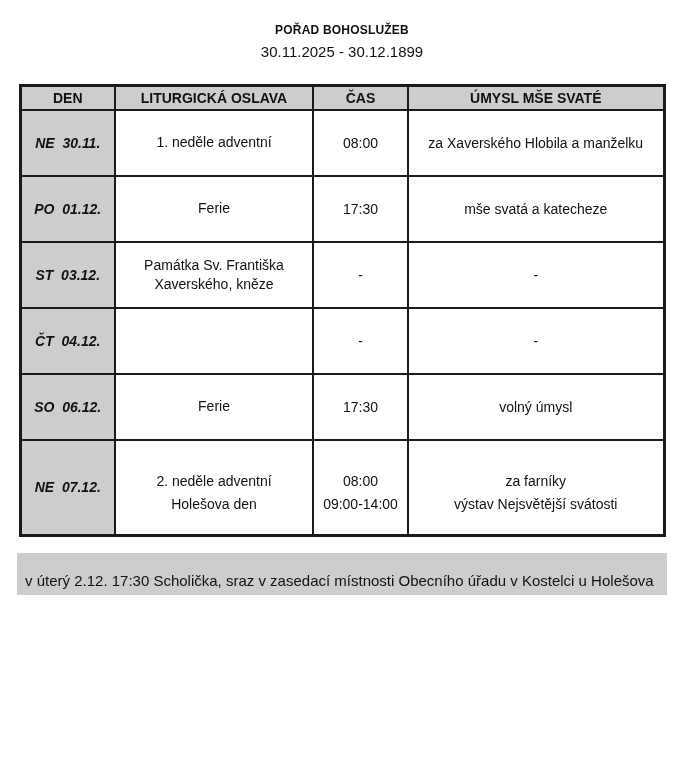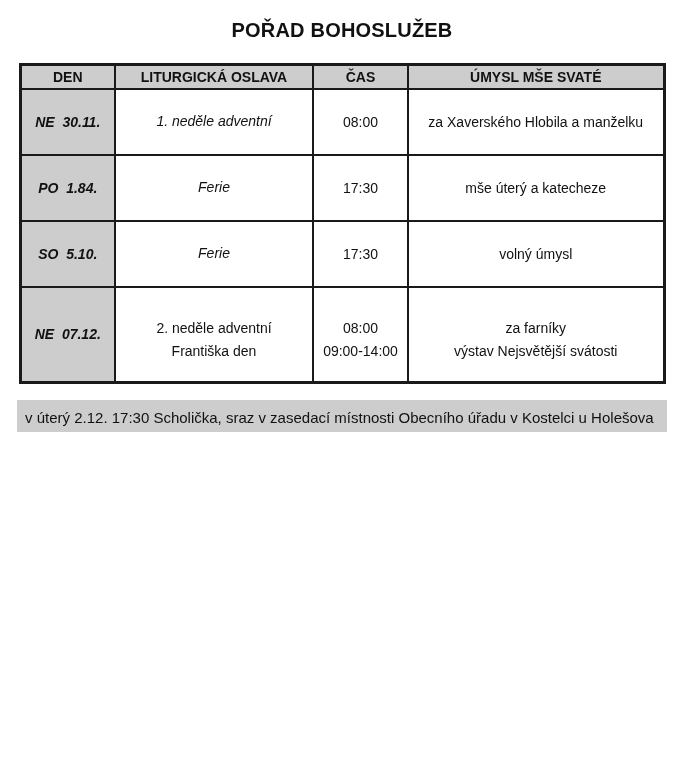--- a/index.html
+++ b/index.html
@@ -8,21 +8,21 @@
     --text:#111111;
   }
   html,body{margin:0;padding:0;}
   body{
     width:684px;height:768px;background:#ffffff;
     font-family:"Liberation Sans","DejaVu Sans",sans-serif;
     color:var(--text);
     overflow:hidden;
   }
   .titles{text-align:center;margin-top:20px;line-height:21px;}
-  .title-main,.title-sub{font-weight:bold;font-size:20px;letter-spacing:0.2px;}
+  .title-main,.title-sub{font-weight:bold;font-size:12px;letter-spacing:0.2px;}
   .title-date{font-size:15px;}
   table.schedule{
     border-collapse:collapse;
     table-layout:fixed;
     width:644px;
     margin:22px auto 16px auto;
     border:3px solid var(--border);
   }
   col.c-day{width:95px;}
   col.c-lit{width:198px;}
@@ -39,45 +39,46 @@
   thead tr{height:24px;}
   th{background:var(--gray);font-weight:bold;}
   tbody tr{height:66px;}
   tbody tr.tall{height:96px;}
   td.day{
     background:var(--gray);
     font-weight:bold;
     white-space:pre;
     font-style:italic;
   }
-  td .wrap{padding:0 14px;line-height:19px;font-style:italic;}
+  td .wrap{padding:0 14px;line-height:19px;}
   .stack{
     box-sizing:border-box;
     height:64px;
     display:flex;
     flex-direction:column;
     justify-content:space-between;
     padding:18px 2px 6px 2px;
   }
   .stack .line{line-height:17px;}
   .footer-note{
     box-sizing:border-box;
     width:650px;
     margin:16px auto 0 auto;
     background:var(--gray);
     font-size:15px;
     line-height:19px;
-    padding:8px 6px 5px 8px;
+    padding:18px 6px 5px 8px;
   }
 </style>
 </head>
 <body>
 
 <div class="titles">
   <div class="title-main">POŘAD BOHOSLUŽEB</div>
+  <div class="title-date">30.11.2025 - 30.12.1899</div>
 </div>
 
 <table class="schedule">
   <colgroup>
     <col class="c-day">
       <col class="c-lit">
       <col class="c-time">
       <col class="c-int">
   </colgroup>
   <thead>
@@ -91,41 +92,57 @@
   <tbody>
     <tr>
       <td class="day">NE  30.11.</td>
       <td>
           <div class="wrap">1. neděle adventní</div>
         </td>
       <td>08:00</td>
       <td>za Xaverského Hlobila a manželku</td>
     </tr>
     <tr>
-      <td class="day">PO  1.84.</td>
+      <td class="day">PO  01.12.</td>
       <td>
           <div class="wrap">Ferie</div>
         </td>
       <td>17:30</td>
-      <td>mše úterý a katecheze</td>
+      <td>mše svatá a katecheze</td>
     </tr>
     <tr>
-      <td class="day">SO  5.10.</td>
+      <td class="day">ST  03.12.</td>
+      <td>
+          <div class="wrap">Památka Sv. Františka Xaverského, kněze</div>
+        </td>
+      <td>-</td>
+      <td>-</td>
+    </tr>
+    <tr>
+      <td class="day">ČT  04.12.</td>
+      <td>
+          <div class="wrap"></div>
+        </td>
+      <td>-</td>
+      <td>-</td>
+    </tr>
+    <tr>
+      <td class="day">SO  06.12.</td>
       <td>
           <div class="wrap">Ferie</div>
         </td>
       <td>17:30</td>
       <td>volný úmysl</td>
     </tr>
     <tr class="tall">
       <td class="day">NE  07.12.</td>
       <td>
         <div class="stack">
           <div class="line">2. neděle adventní</div>
-          <div class="line">Františka den</div>
+          <div class="line">Holešova den</div>
         </div>
       </td>
       <td>
         <div class="stack">
           <div class="line">08:00</div>
           <div class="line">09:00-14:00</div>
         </div>
       </td>
       <td>
         <div class="stack">

